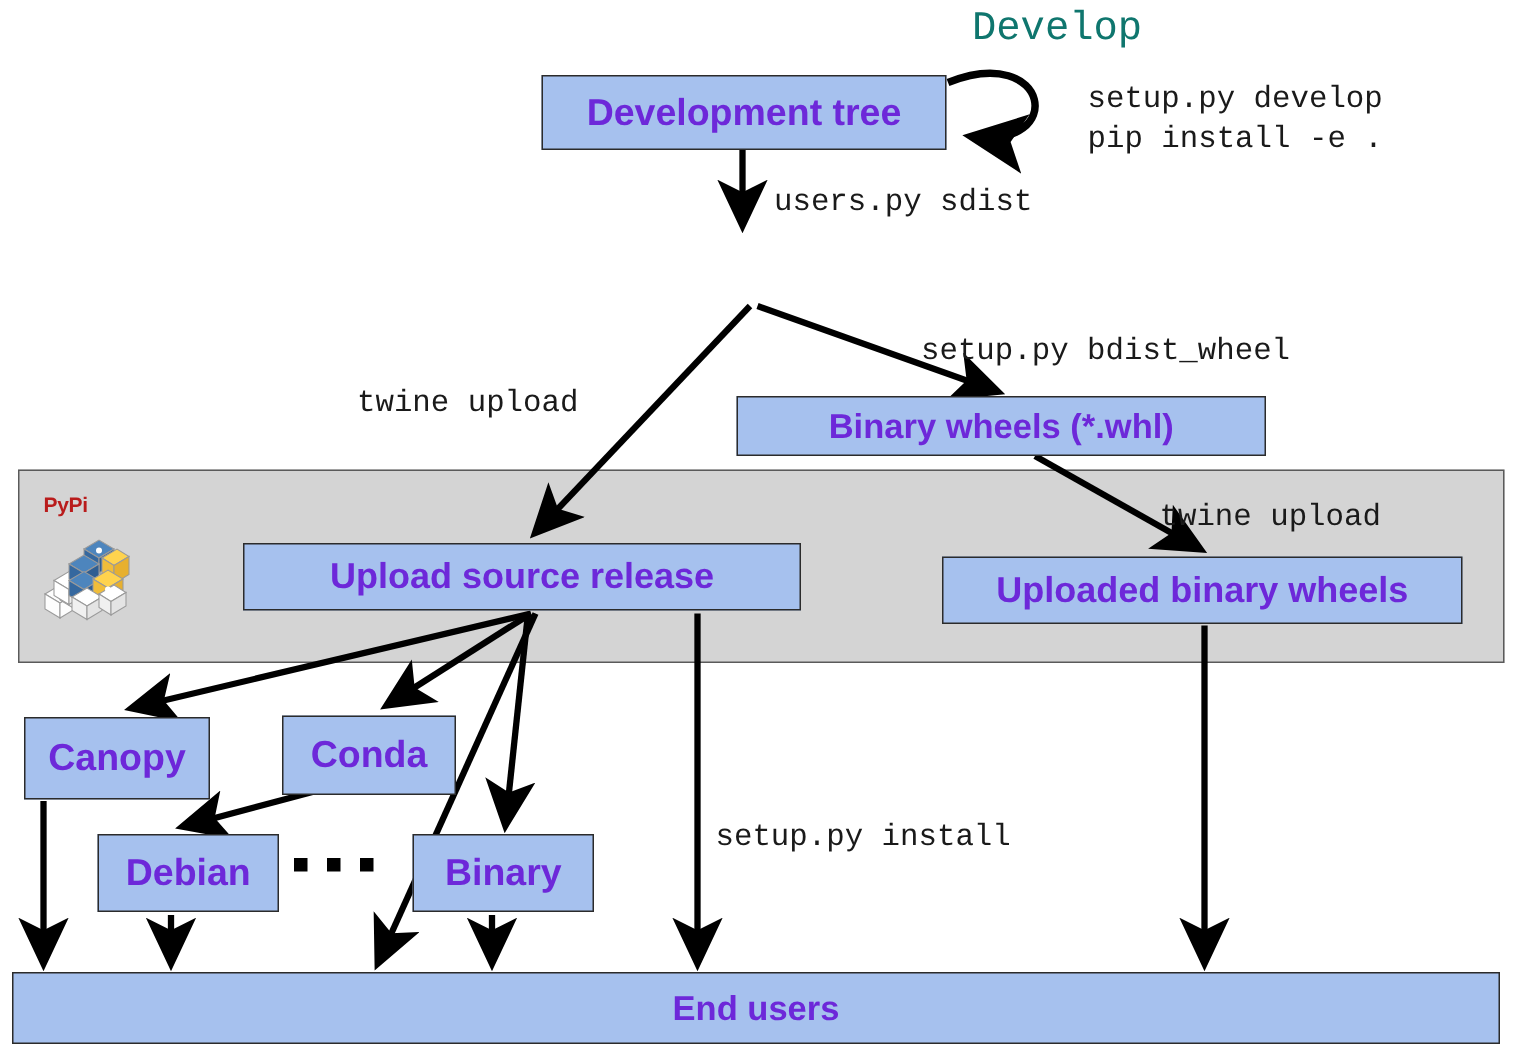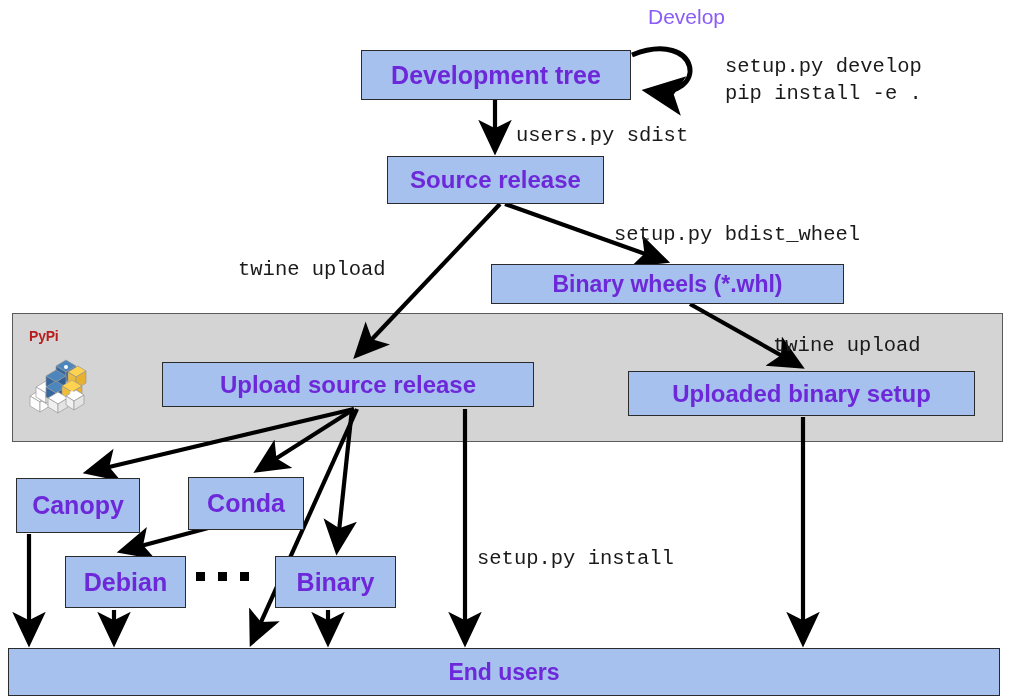--- a/index.html
+++ b/index.html
@@ -46,23 +46,23 @@
   .edge-label {
     position: absolute;
     font-family: "Liberation Mono", monospace;
     font-size: 20.5px;
     color: #1a1a1a;
     white-space: pre;
     line-height: 1.32;
   }
   .plain-label {
     position: absolute;
-    font-family: Liberation Sans, sans-serif;
-    font-size: 21px;
-    color: #8b5cf6;
+    font-family: Liberation Mono, monospace;
+    font-size: 27px;
+    color: #0f766e;
     white-space: nowrap;
   }
   svg.edges {
     position: absolute;
     left: 0;
     top: 0;
     width: 1009px;
     height: 698px;
     pointer-events: none;
   }
@@ -188,27 +188,26 @@
       <path d="M29,534 L29,642"></path>
 
       <path d="M114,610 L114,642"></path>
 
       <path d="M328,610 L328,642"></path>
     </g>
   </svg>
 
   <div class="node" style="left:361px; top:50px; width:270px; height:50px; font-size:25px;">Development  tree</div>
 
-  <div class="node" style="left:387px; top:156px; width:217px; height:48px; font-size:24px;">Source release</div>
 
   <div class="node" style="left:491px; top:264px; width:353px; height:40px; font-size:23px;">Binary wheels (*.whl)</div>
 
   <div class="node" style="left:162px; top:362px; width:372px; height:45px; font-size:24px;">Upload source release</div>
 
-  <div class="node" style="left:628px; top:371px; width:347px; height:45px; font-size:24px;">Uploaded binary setup</div>
+  <div class="node" style="left:628px; top:371px; width:347px; height:45px; font-size:24px;">Uploaded binary wheels</div>
 
   <div class="node" style="left:16px; top:478px; width:124px; height:55px; font-size:25px;">Canopy</div>
 
   <div class="node" style="left:188px; top:477px; width:116px; height:53px; font-size:25px;">Conda</div>
 
   <div class="node" style="left:54px; top:556px; width:121px; height:52px; font-size:25px;margin-left:11px;">Debian</div>
 
   <div class="node" style="left:275px; top:556px; width:121px; height:52px; font-size:25px;">Binary</div>
 
   <div class="node" style="left:8px; top:648px; width:992px; height:48px; font-size:23px;">End users</div>

